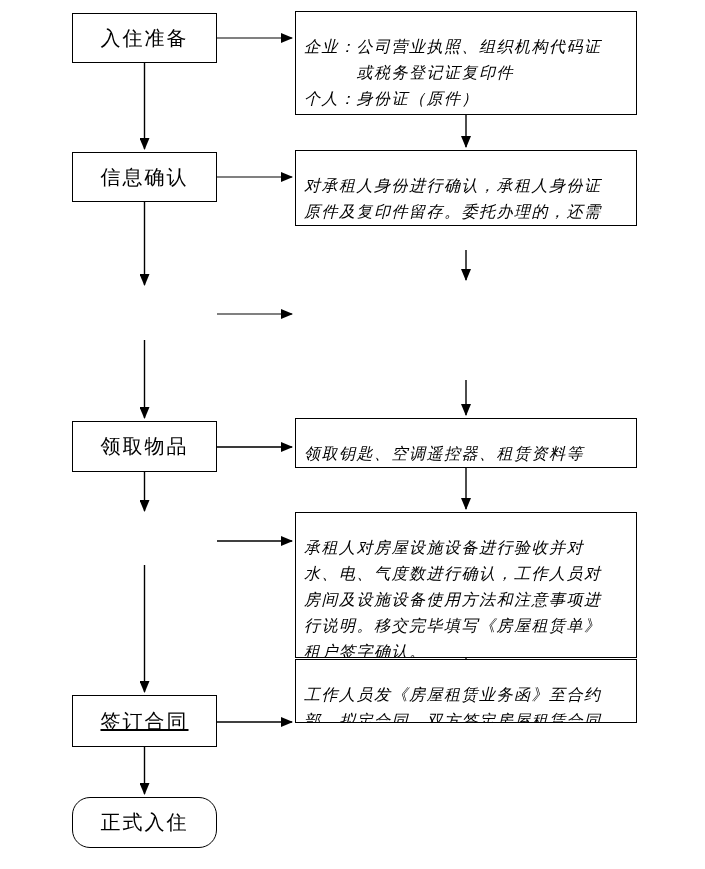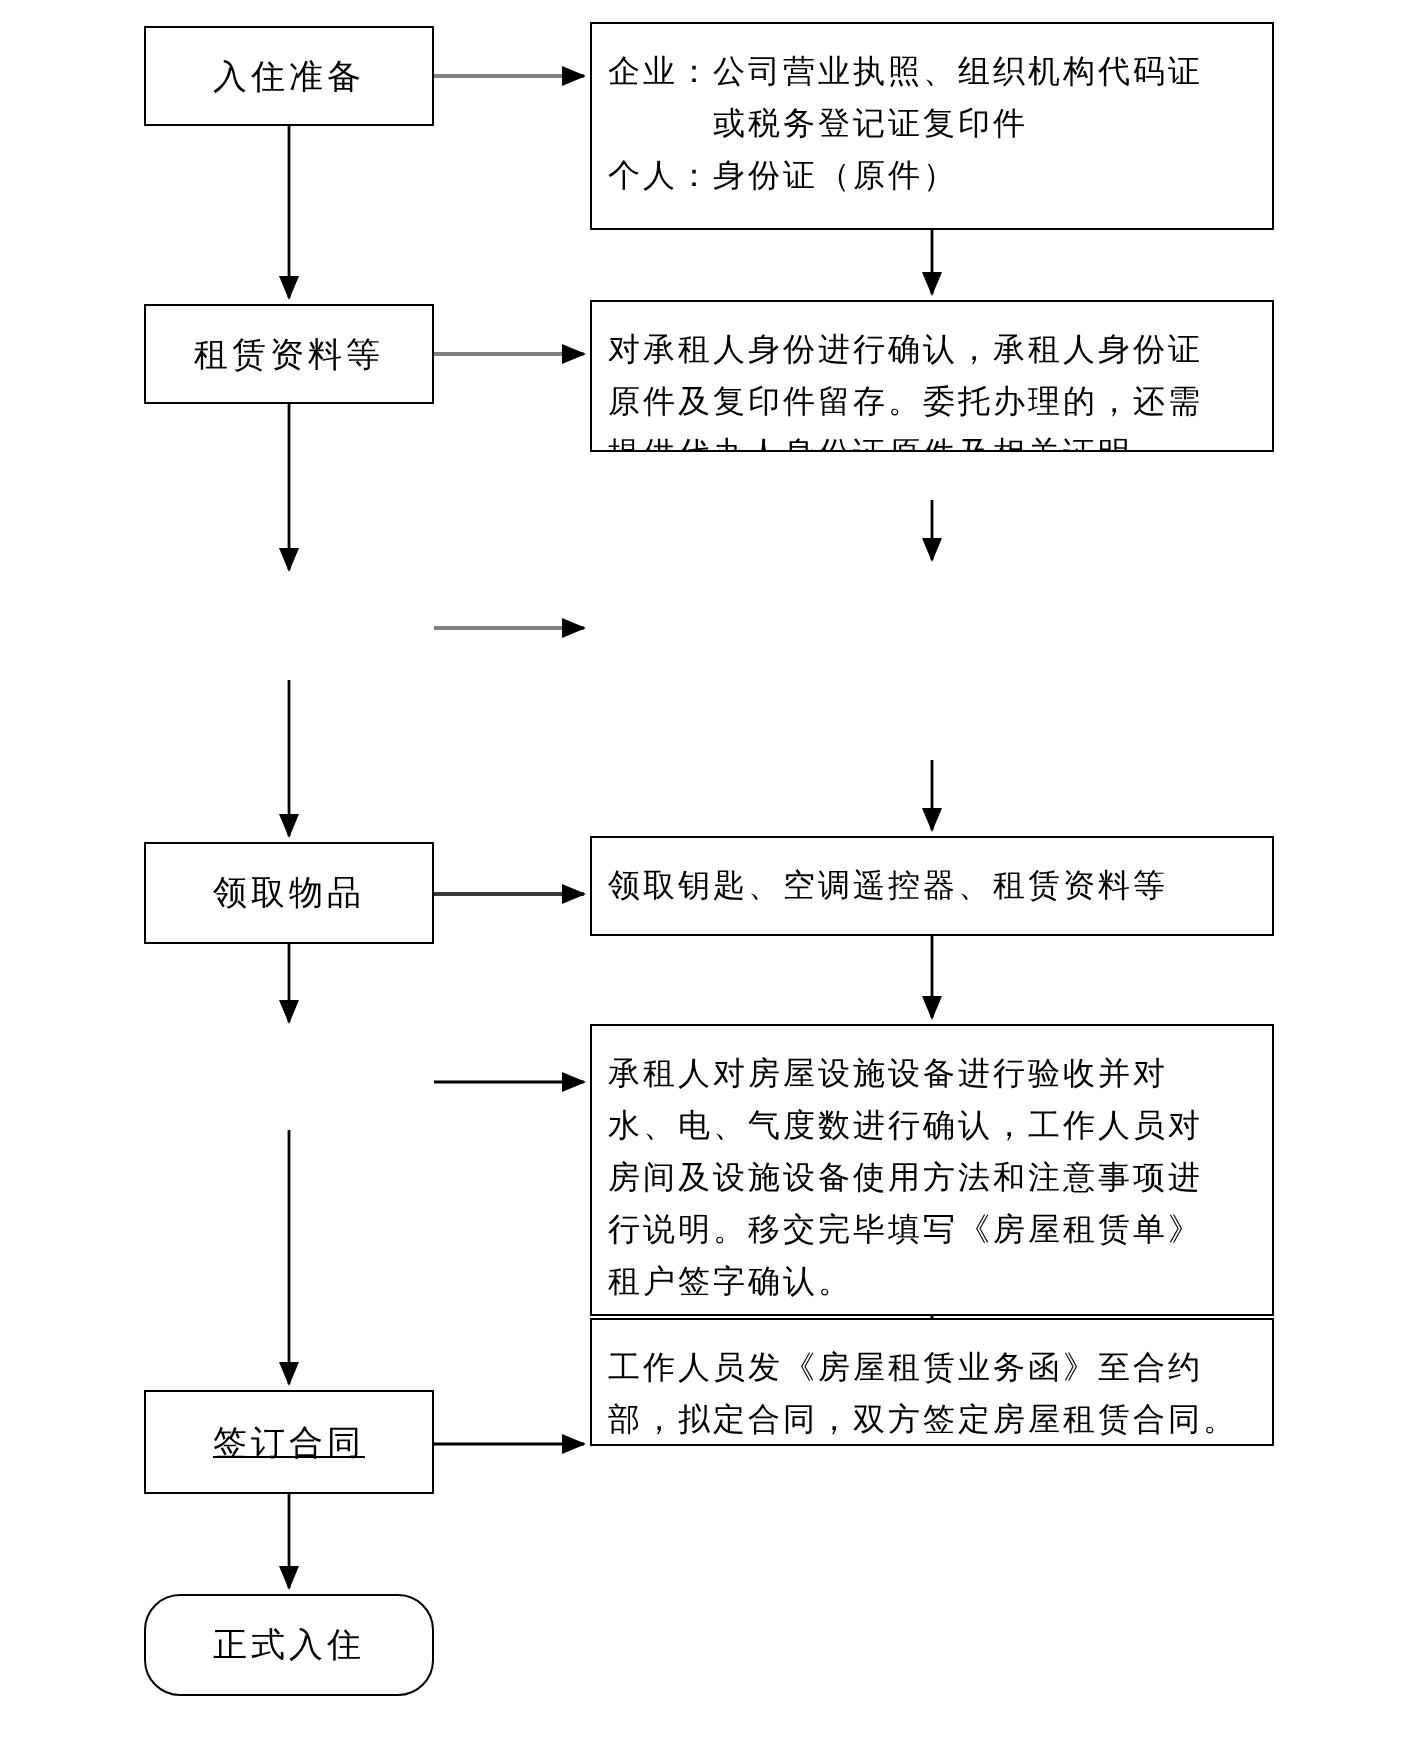--- a/index.html
+++ b/index.html
@@ -25,35 +25,36 @@
     left: 72px;
     width: 145px;
     box-sizing: border-box;
     border: 1.5px solid var(--box-border, #000);
     background: var(--background, #fff);
     display: flex;
     align-items: center;
     justify-content: center;
   }
   .lbox span {
-    font-size: 17px;
+    font-size: 20px;
     font-weight: 500;
     letter-spacing: 2px;
     color: var(--text, #000);
     white-space: nowrap;
   }
   .rbox {
     position: absolute;
     left: 295px;
     width: 342px;
     box-sizing: border-box;
     border: 1.5px solid var(--box-border, #000);
     background: var(--background, #fff);
-    padding: 11px 6px 4px 8px;
+    padding: 22px 6px 4px 8px;
     overflow: hidden;
+    font-style: italic;
   }
   .rbox span {
     display: block;
     font-size: 16px;
     font-weight: 500;
     line-height: 26px;
     letter-spacing: 1.5px;
     color: var(--text, #000);
     white-space: pre-line;
   }
@@ -93,21 +94,21 @@
     <line class="h-gray" x1="217" y1="314" x2="292" y2="314" marker-end="url(#ah)"></line>
     <line class="h-dark" x1="217" y1="447" x2="292" y2="447" marker-end="url(#ah)"></line>
     <line class="h-black" x1="217" y1="541" x2="292" y2="541" marker-end="url(#ah)"></line>
     <line class="h-black" x1="217" y1="722" x2="292" y2="722" marker-end="url(#ah)"></line>
   </svg>
 
   <div class="lbox" style="top:13px;height:50px;">
     <span>入住准备</span>
   </div>
   <div class="lbox" style="top:152px;height:50px;">
-    <span>租赁资料等</span>
+    <span>信息确认</span>
   </div>
   <div class="lbox" style="top:421px;height:51px;">
     <span>领取物品</span>
   </div>
   <div class="lbox" style="top:695px;height:52px;text-decoration:underline;">
     <span>签订合同</span>
   </div>
   <div class="lbox" style="top:797px;height:51px;border-radius:18px;">
     <span>正式入住</span>
   </div>

